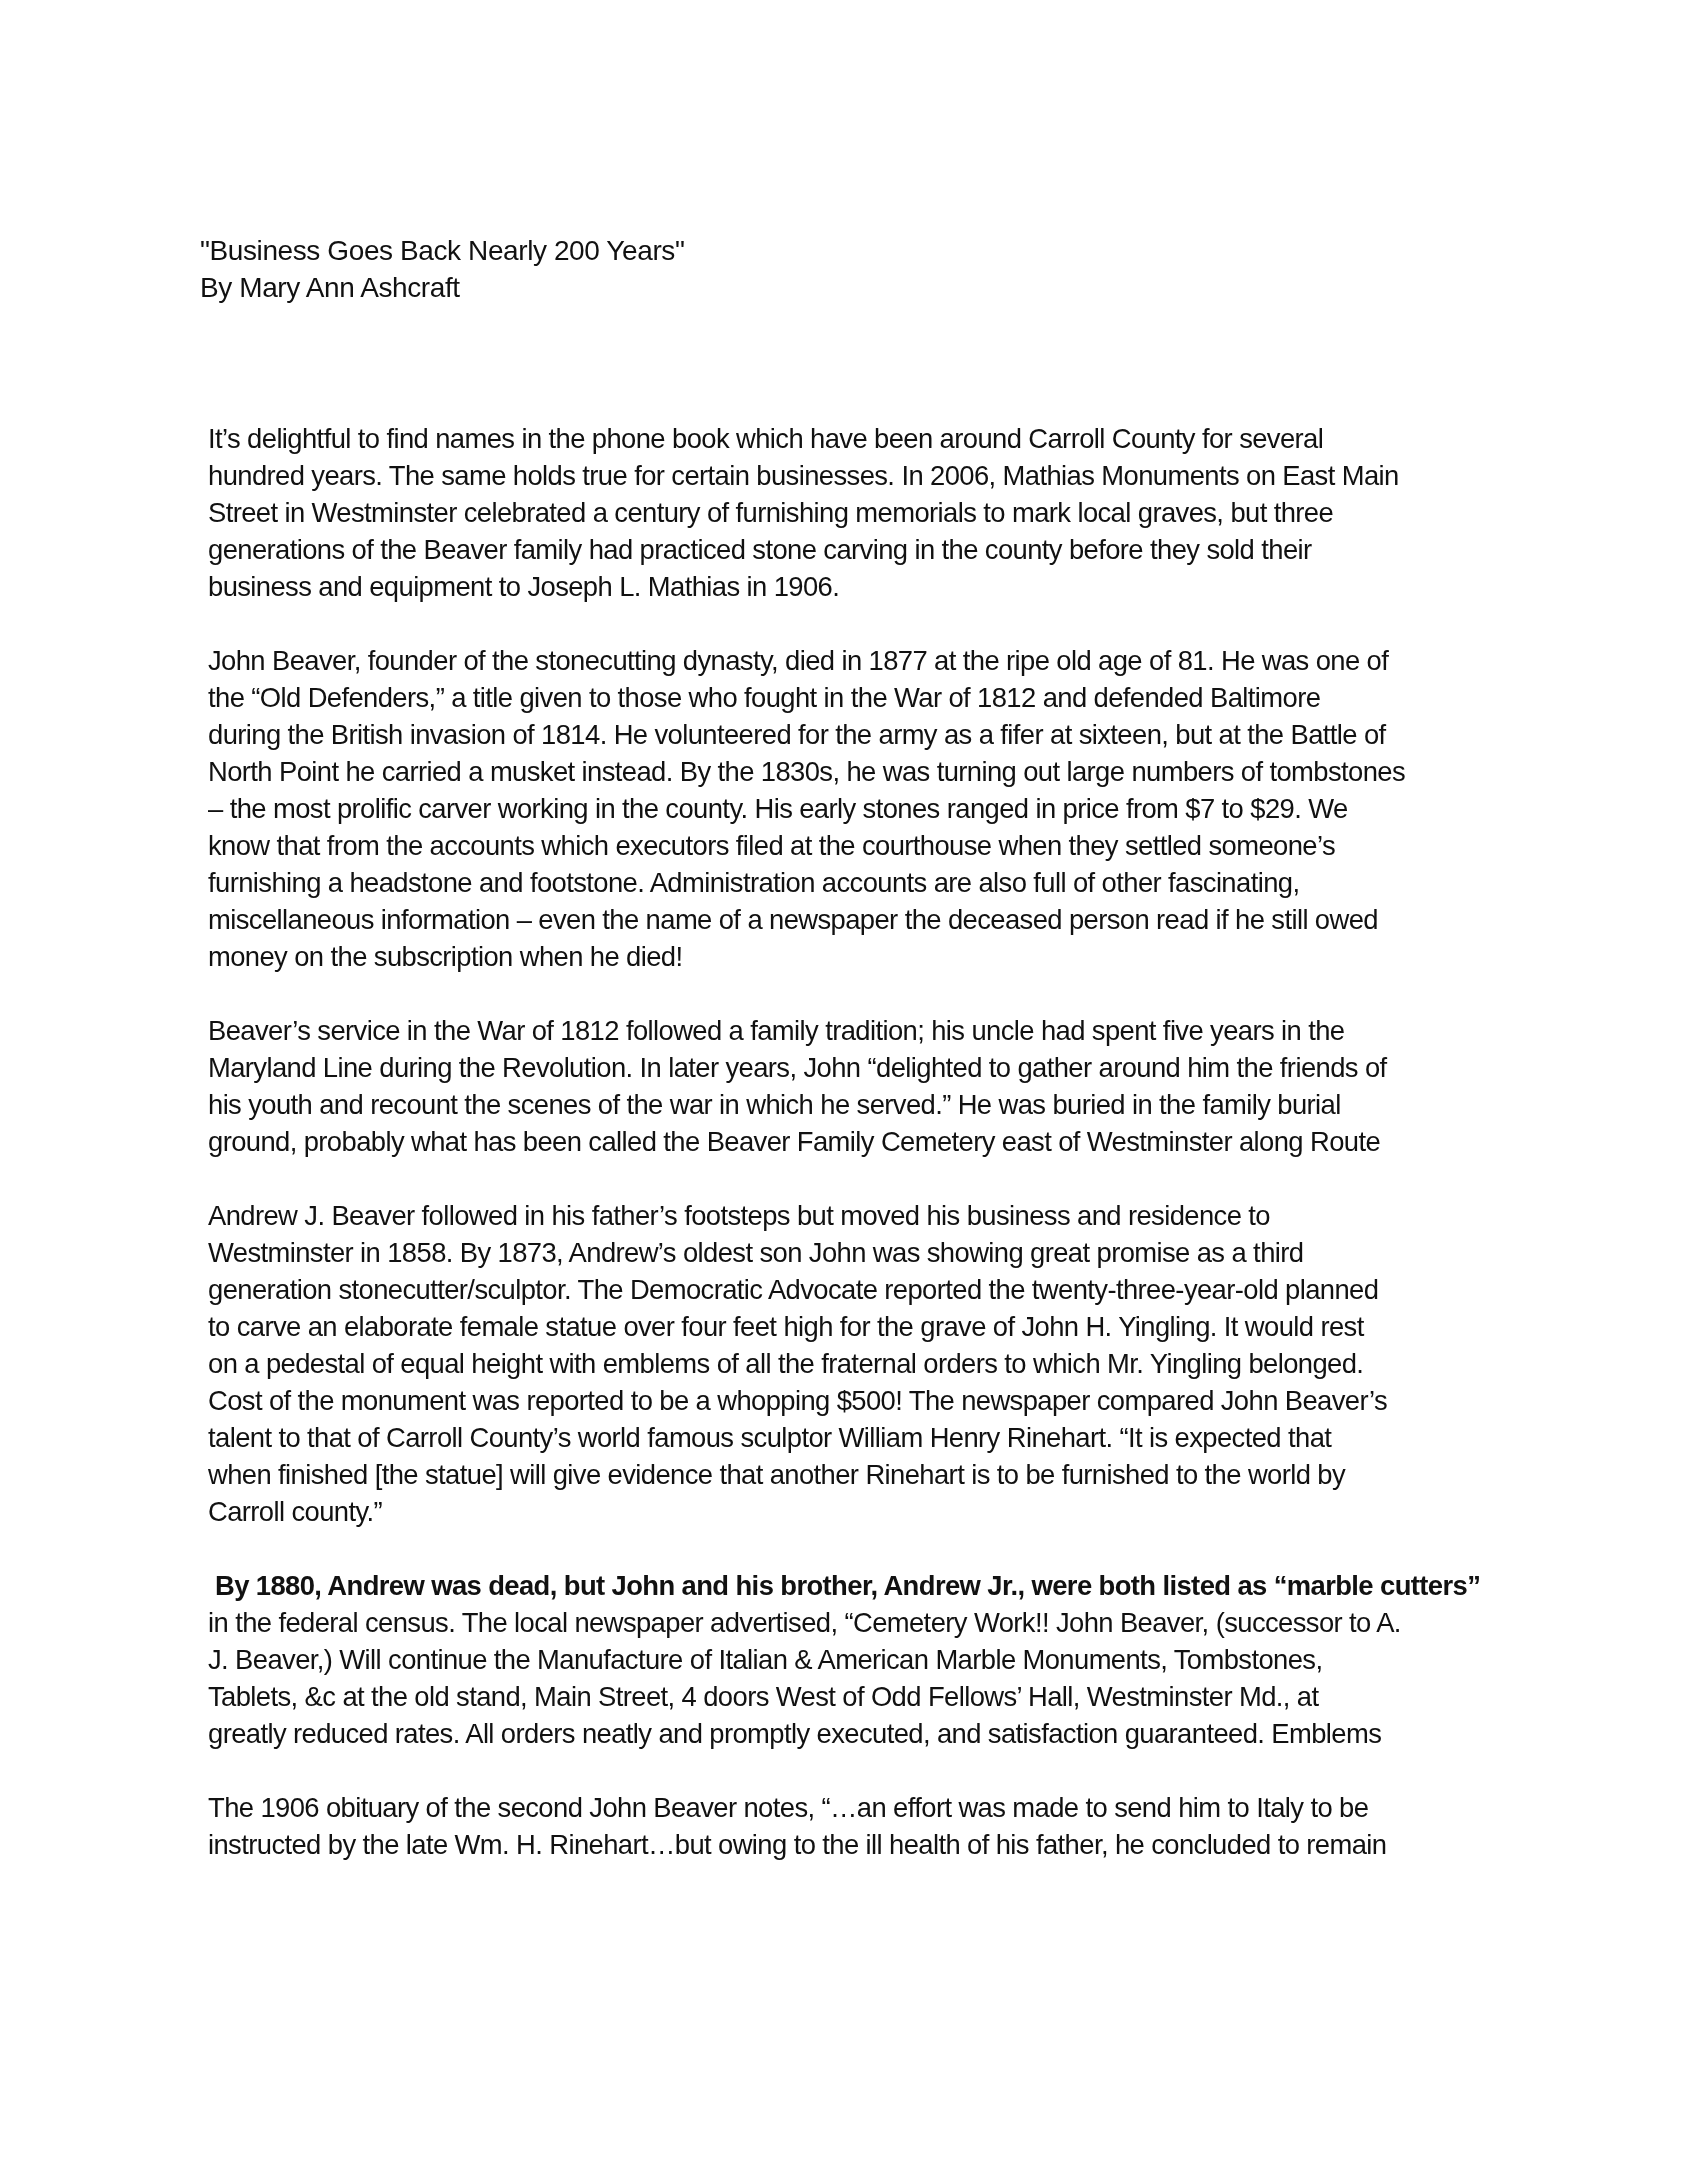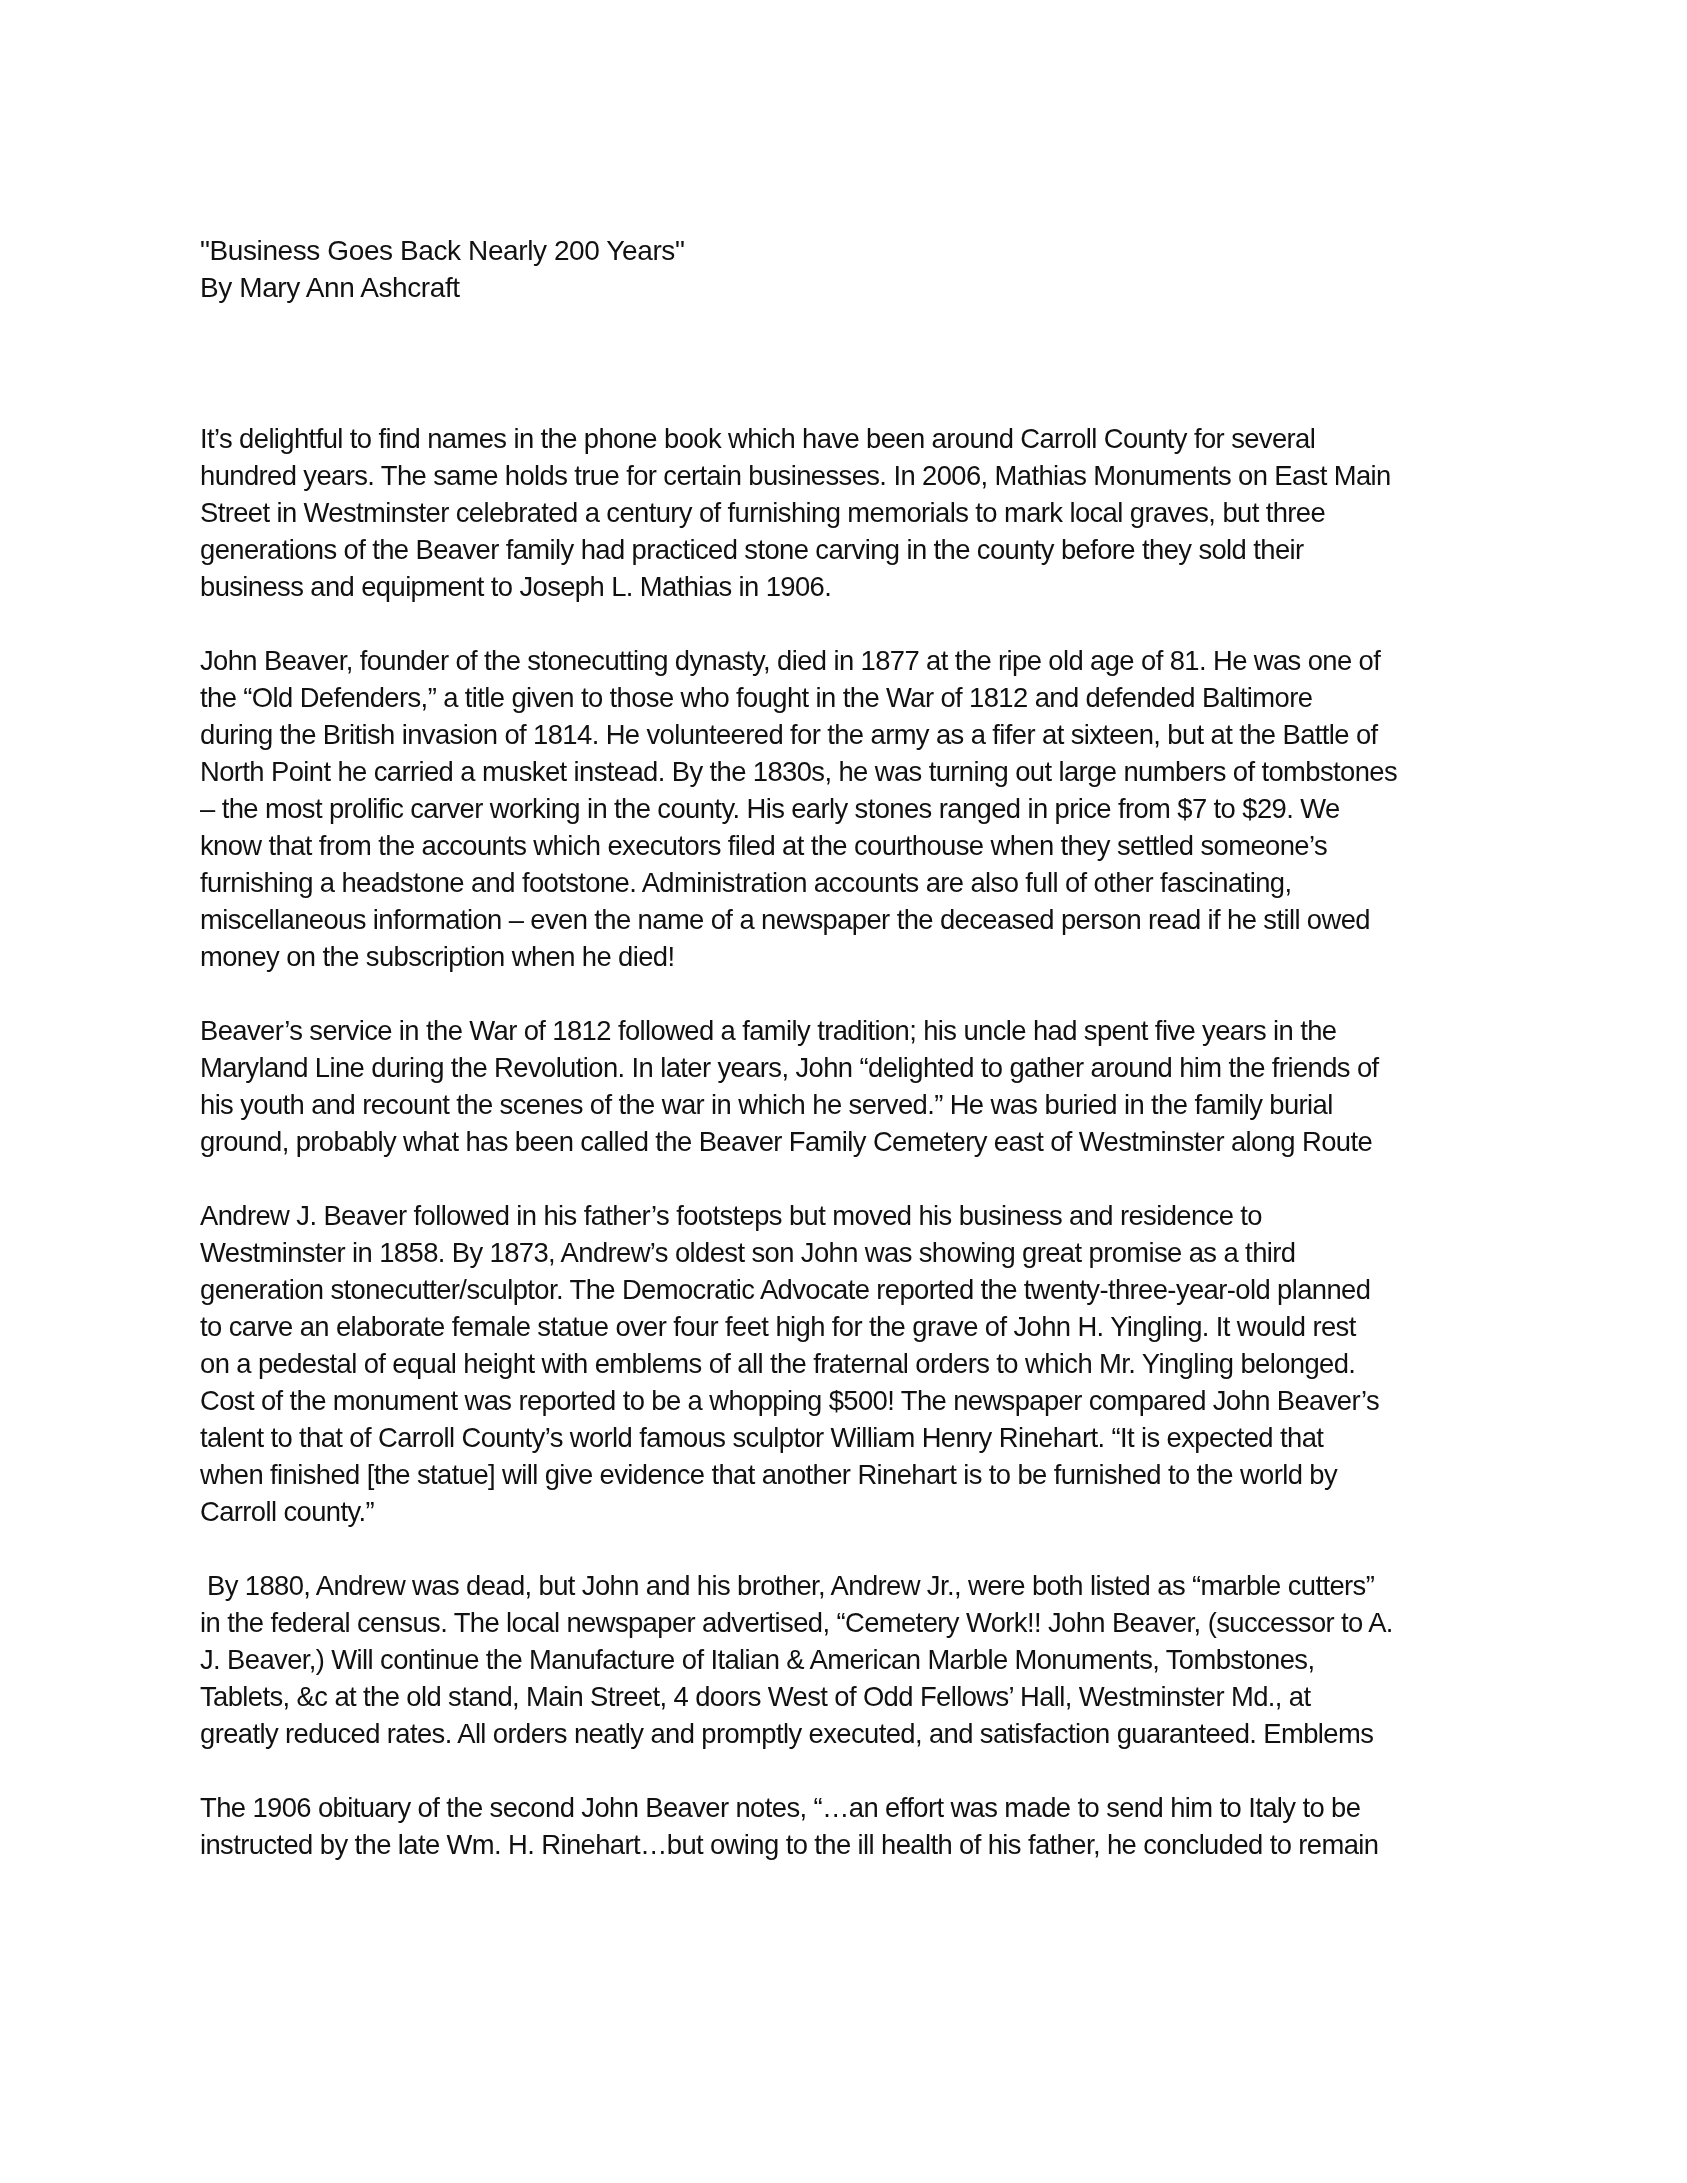--- a/index.html
+++ b/index.html
@@ -5,21 +5,21 @@
   html, body { margin: 0; padding: 0; background: #ffffff; }
   body { width: 1687px; height: 2183px; position: relative; overflow: hidden; }
   .page {
     position: absolute; left: 0; top: 0; width: 1687px; height: 2183px;
     background: #ffffff; color: #111111;
     font-family: "Liberation Sans", "DejaVu Sans", sans-serif;
   }
   .header { position: absolute; left: 200px; top: 232px; }
   .header .line { font-size: 28px; line-height: 37px; white-space: nowrap; letter-spacing: -0.4px; }
   .body { position: absolute; left: 200px; top: 420px; width: 1321px; }
-  .para { margin: 0 0 37px 0; }
+  .para { margin: 0 0 37px 8px; }
   .para .line { font-size: 27.4px; line-height: 37px; white-space: nowrap; letter-spacing: -0.6px; }
 </style>
 </head>
 <body>
 
 <div class="page">
 
   <div class="header">
     <div class="line">"Business Goes Back Nearly 200 Years"</div>
     <div class="line">By Mary Ann Ashcraft</div>
@@ -60,21 +60,21 @@
       <div class="line">generation stonecutter/sculptor.  The Democratic Advocate reported the twenty-three-year-old planned</div>
       <div class="line">to carve an elaborate female statue over four feet high for the grave of John H. Yingling.  It would rest</div>
       <div class="line">on a pedestal of equal height with emblems of all the fraternal orders to which Mr. Yingling belonged.</div>
       <div class="line">Cost of the monument was reported to be a whopping $500!  The newspaper compared John Beaver’s</div>
       <div class="line">talent to that of Carroll County’s world famous sculptor William Henry Rinehart.  “It is expected that</div>
       <div class="line">when finished [the statue] will give evidence that another Rinehart is to be furnished to the world by</div>
       <div class="line">Carroll county.”</div>
     </div>
 
     <div class="para">
-      <div class="line" style="white-space: pre;"> By 1880, Andrew was dead, but John and his brother, Andrew Jr., were both listed as “marble cutters”</div>
+      <div class="line" style="white-space: pre; font-weight: bold;"> By 1880, Andrew was dead, but John and his brother, Andrew Jr., were both listed as “marble cutters”</div>
       <div class="line">in the federal census.  The local newspaper advertised, “Cemetery Work!!  John Beaver, (successor to A.</div>
       <div class="line">J. Beaver,) Will continue the Manufacture of Italian &amp; American Marble Monuments, Tombstones,</div>
       <div class="line">Tablets, &amp;c at the old stand, Main Street, 4 doors West of Odd Fellows’ Hall, Westminster Md.,  at</div>
       <div class="line">greatly reduced rates.  All orders neatly and promptly executed, and satisfaction guaranteed.  Emblems</div>
     </div>
 
     <div class="para">
       <div class="line">The 1906 obituary of the second John Beaver notes, “…an effort was made to send him to Italy to be</div>
       <div class="line">instructed by the late Wm. H. Rinehart…but owing to the ill health of his father, he concluded to remain</div>
     </div>

